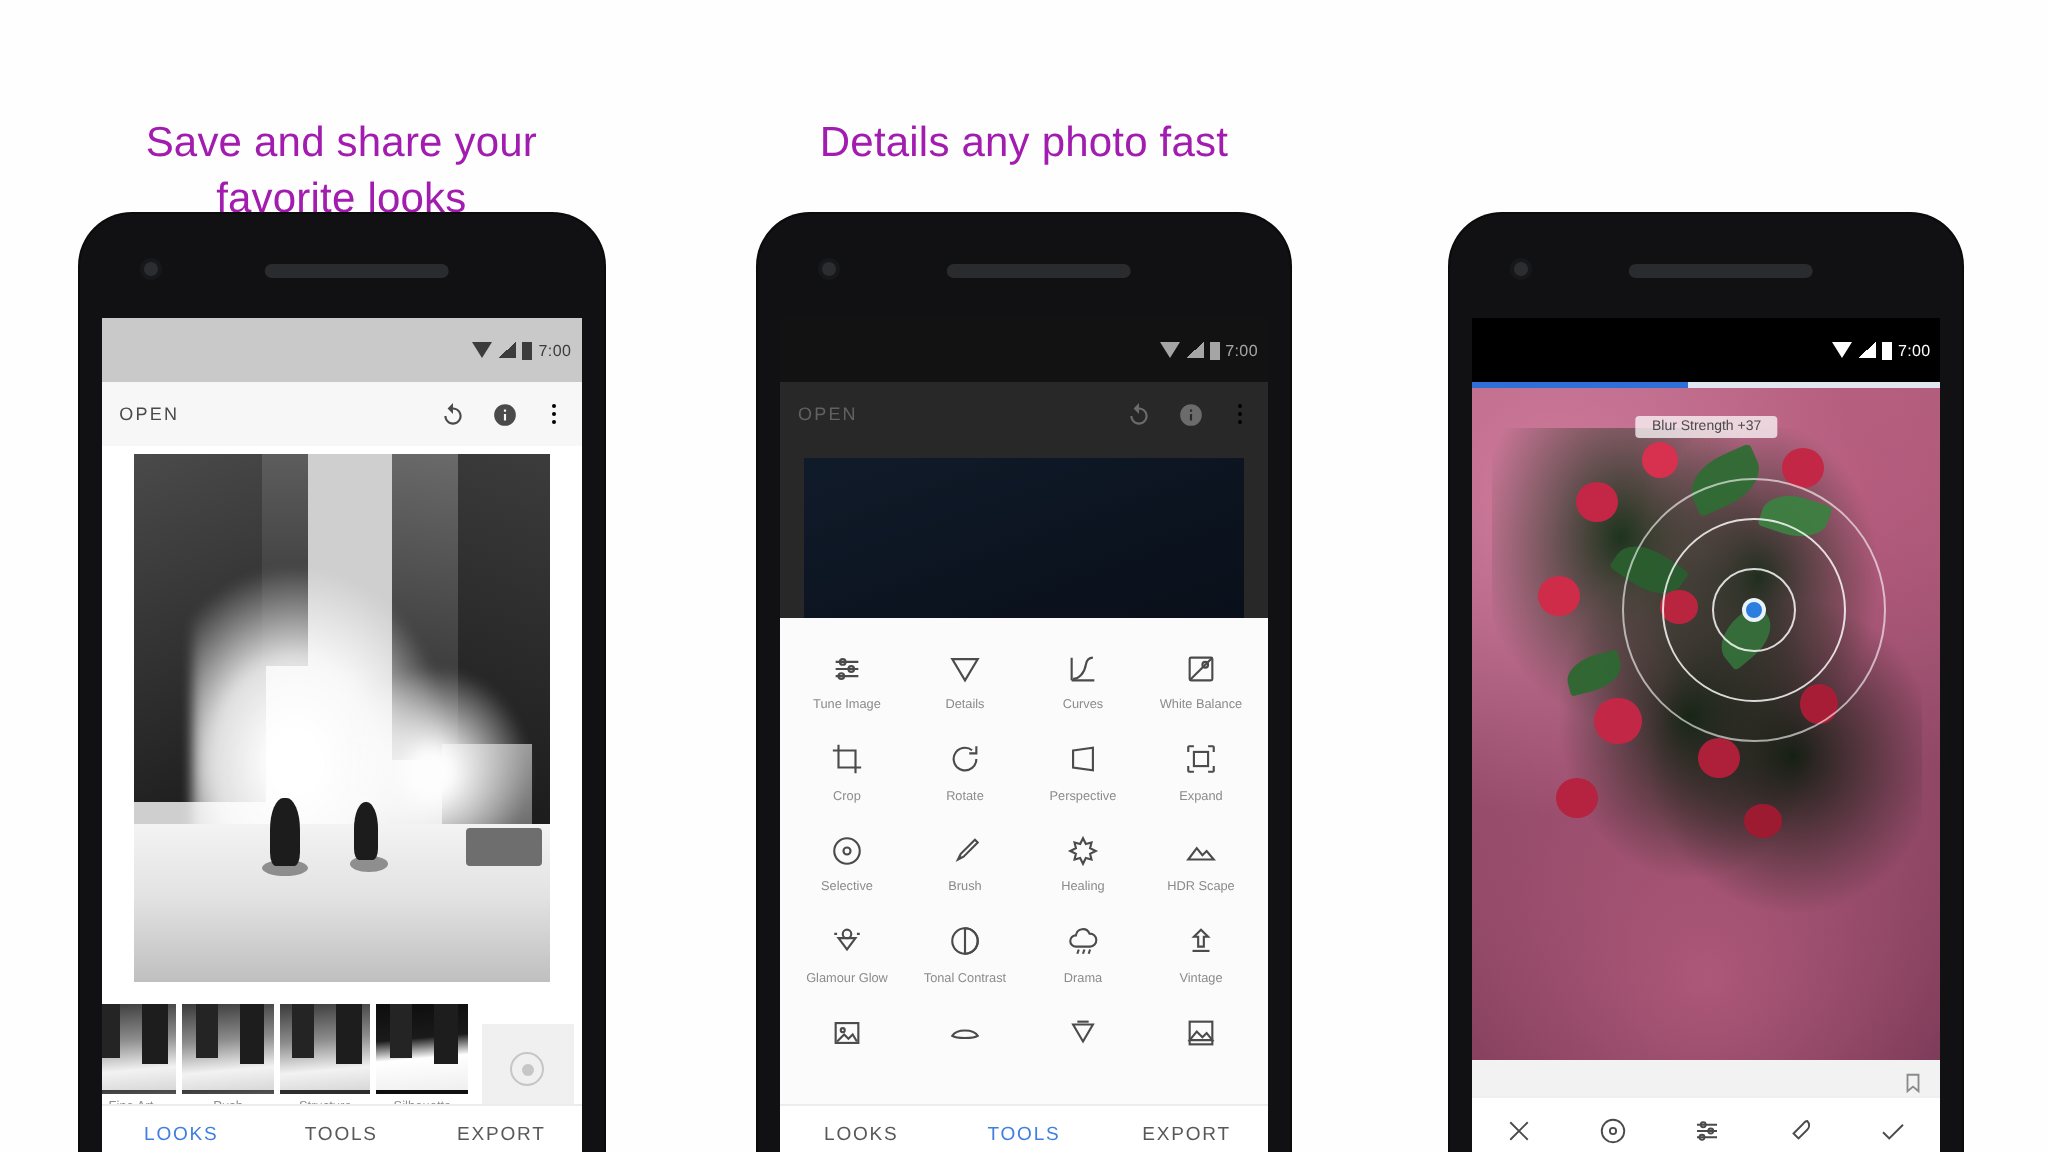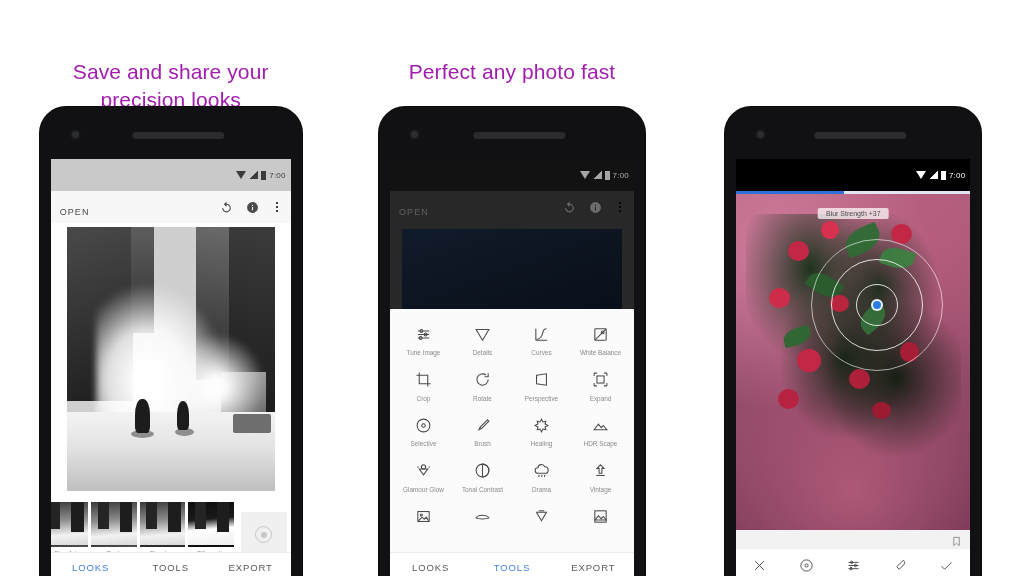--- a/index.html
+++ b/index.html
@@ -71,21 +71,21 @@
   }
   .ico-sig {
     width: 9px; height: 8px;
     background: linear-gradient(to top left, currentColor 50%, transparent 50%);
   }
   .ico-bat { width: 5px; height: 9px; border: 1px solid currentColor; background: currentColor; }
   .sb-time { font-size: 8px; letter-spacing: .2px; }
 
   
   .appbar {
-    height: 26px; display: flex; 
+    height: 26px; display: flex; align-items: center;
     padding: 16px 9px; background: #f7f7f7;
   }
   .appbar.dim { background: #3a3a3a; }
   .appbar-title {
     font-size: 9px; letter-spacing: 1.1px; color: #4a4a4a; font-weight: 400;
   }
   .appbar.dim .appbar-title { color: #8b8b8b; }
   .appbar-actions { margin-left: auto; display: flex; align-items: center; gap: 13px; }
   .ab-ico { width: 13px; height: 13px; color: #4a4a4a; }
   .appbar.dim .ab-ico { color: #9a9a9a; }
@@ -283,21 +283,21 @@
 </style>
 </head>
 <body>
 
 <div class="page">
   <div class="panels">
 
     <div class="panel">
       <div class="headline">
         <span>Save and share your</span>
-        <span>precision looks</span>
+        <span>favorite looks</span>
       </div>
 
       <div class="phone p1">
         <div class="bezel-cam"></div>
         <div class="bezel-speaker"></div>
 
         <div class="screen">
 
           <div class="statusbar grey">
             <span class="sb-ico ico-wifi"></span>
@@ -372,21 +372,21 @@
             <div class="nav-item">TOOLS</div>
             <div class="nav-item">EXPORT</div>
           </div>
 
         </div>
       </div>
     </div>
 
     <div class="panel">
       <div class="headline">
-        <span>Perfect any photo fast</span>
+        <span>Details any photo fast</span>
       </div>
 
       <div class="phone p2">
         <div class="bezel-cam"></div>
         <div class="bezel-speaker"></div>
 
         <div class="screen">
 
           <div class="statusbar dark">
             <span class="sb-ico ico-wifi"></span>

